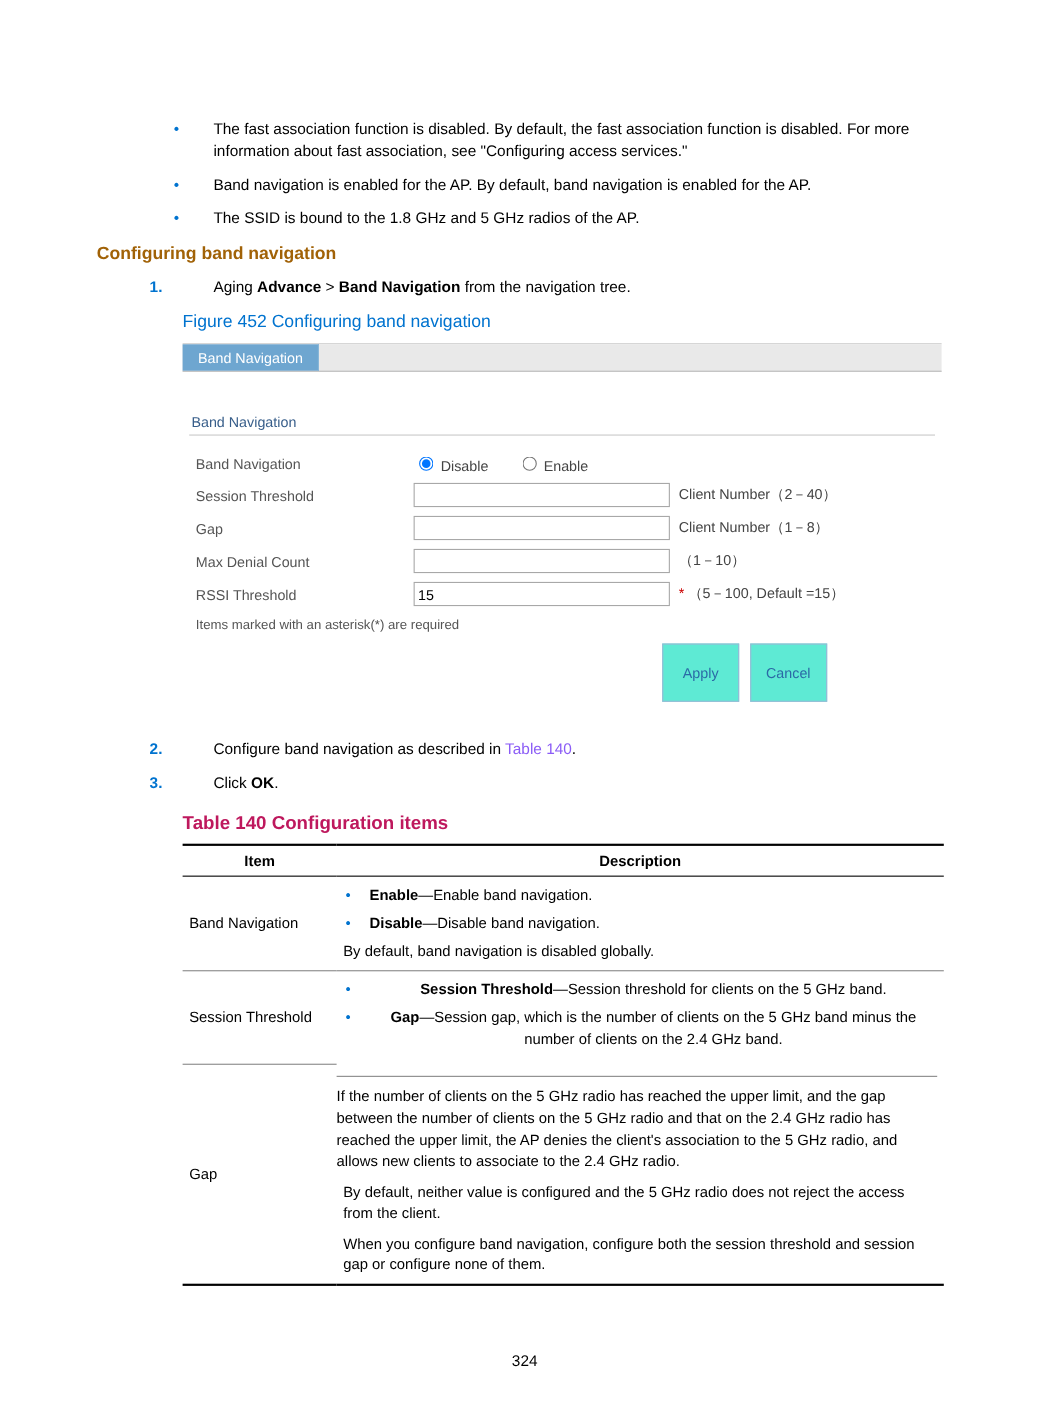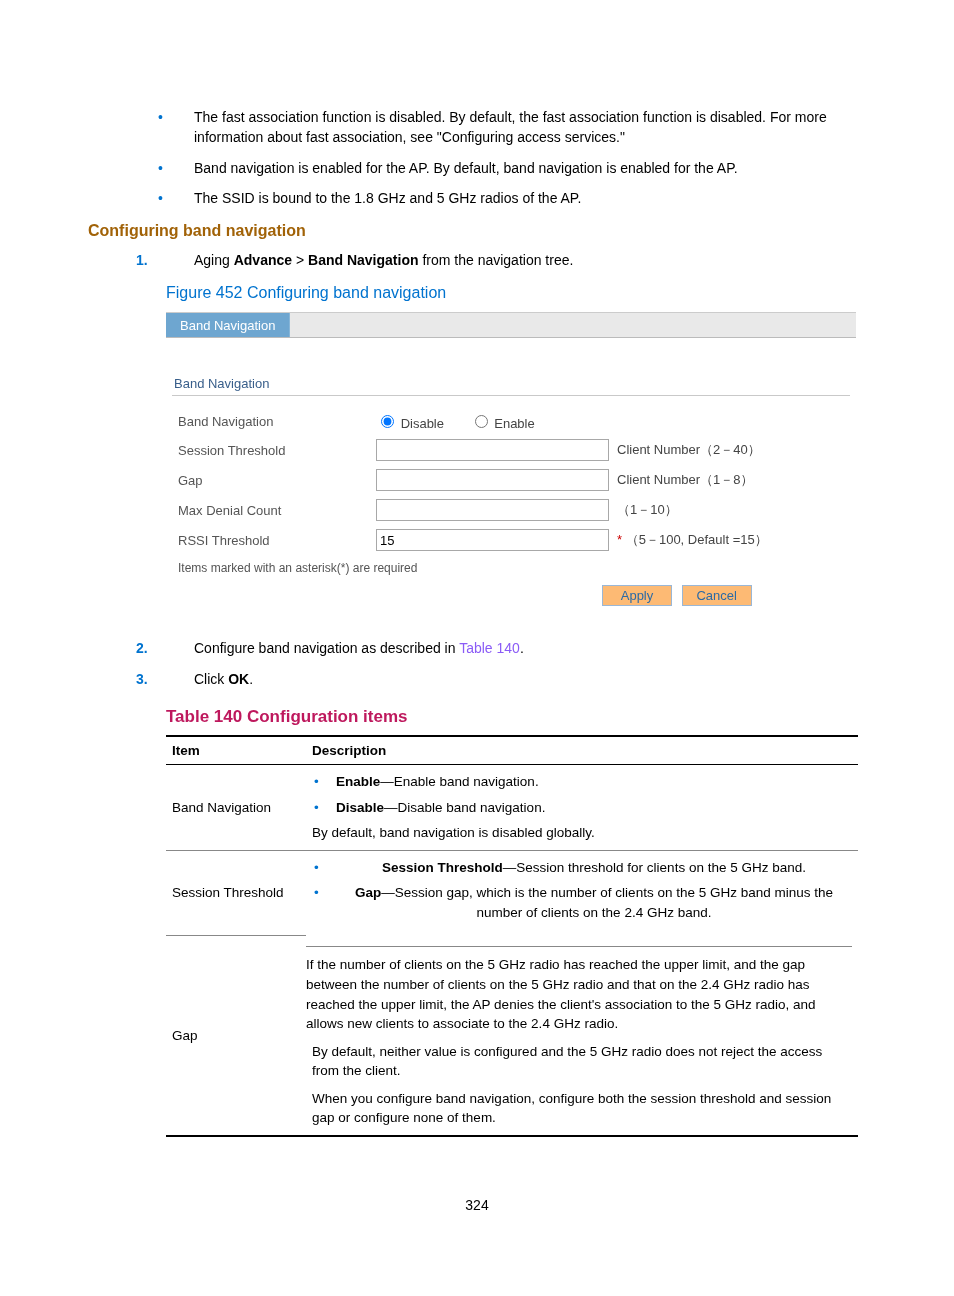--- a/index.html
+++ b/index.html
@@ -134,36 +134,36 @@
     color: #555;
     margin: 6px 0 10px 6px;
     font-size: 12px;
   }
   .btnrow {
     margin: 4px 0 0 430px;
   }
   .btn {
     display: inline-block;
     border: 1px solid #9ab7d6;
-    background: #fdba74;
+    background: #5eead4;
     color: #2b6aa6;
-    padding: 2px 0;
+    padding: 18px 0;
     width: 68px;
     text-align: center;
     font-size: 13px;
     margin-right: 6px;
   }
   table.config-table {
     border-collapse: collapse;
     width: 692px;
     margin-left: 78px;
     font-size: 13.5px;
   }
   table.config-table th {
-    text-align: left;
+    text-align: center;
     border-top: 2px solid #000;
     border-bottom: 1px solid #000;
     padding: 6px 6px;
     font-weight: bold;
   }
   table.config-table td {
     border-bottom: 1px solid #888;
     padding: 7px 6px;
     vertical-align: top;
     line-height: 1.45;

